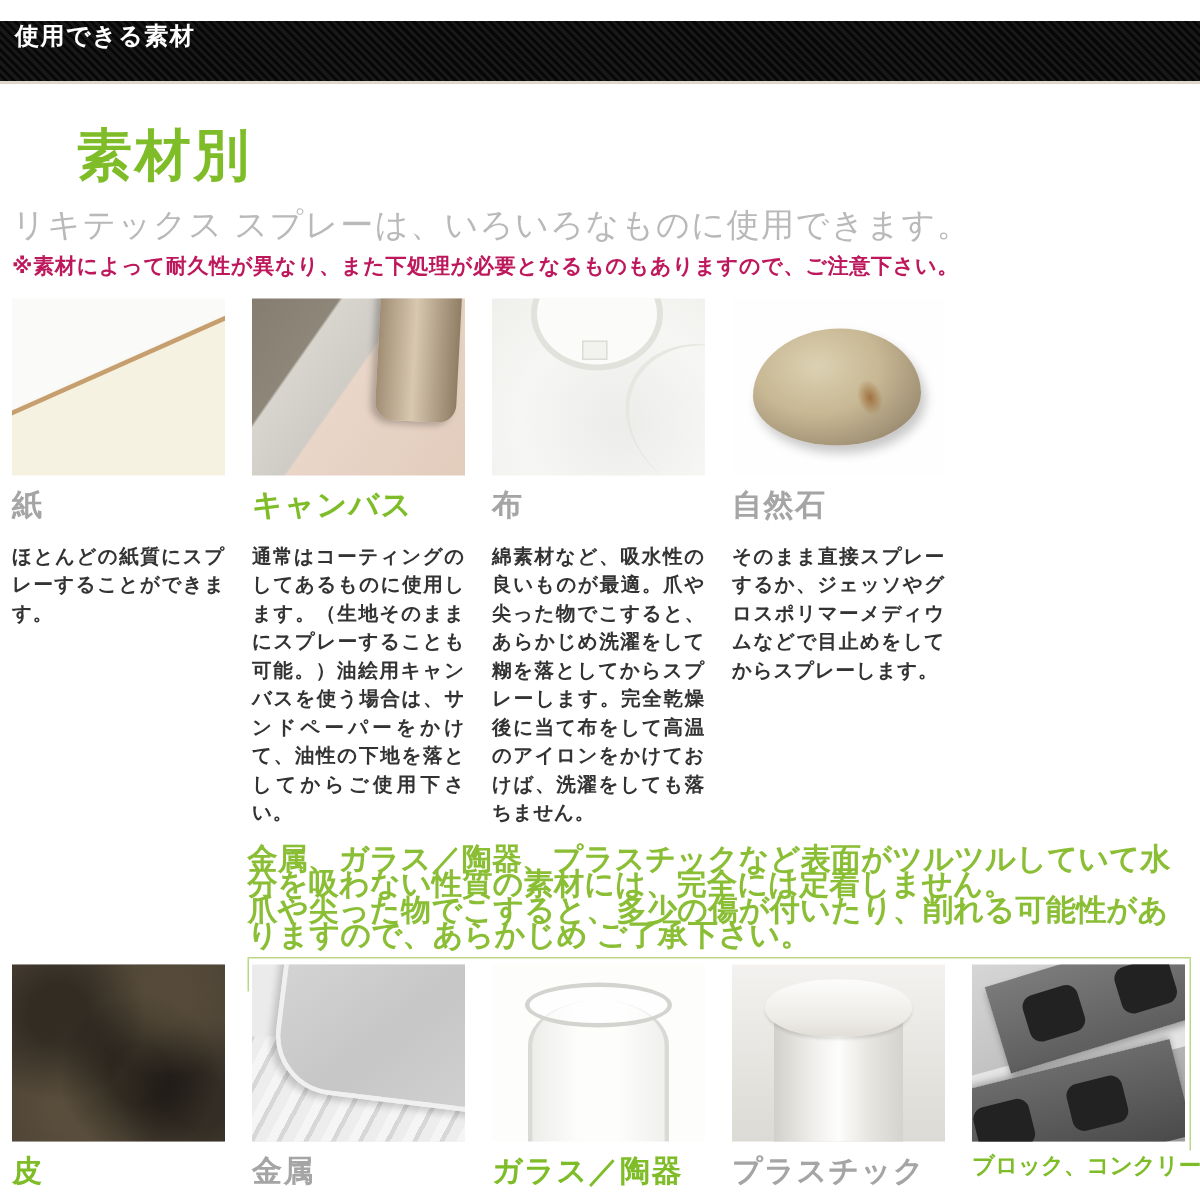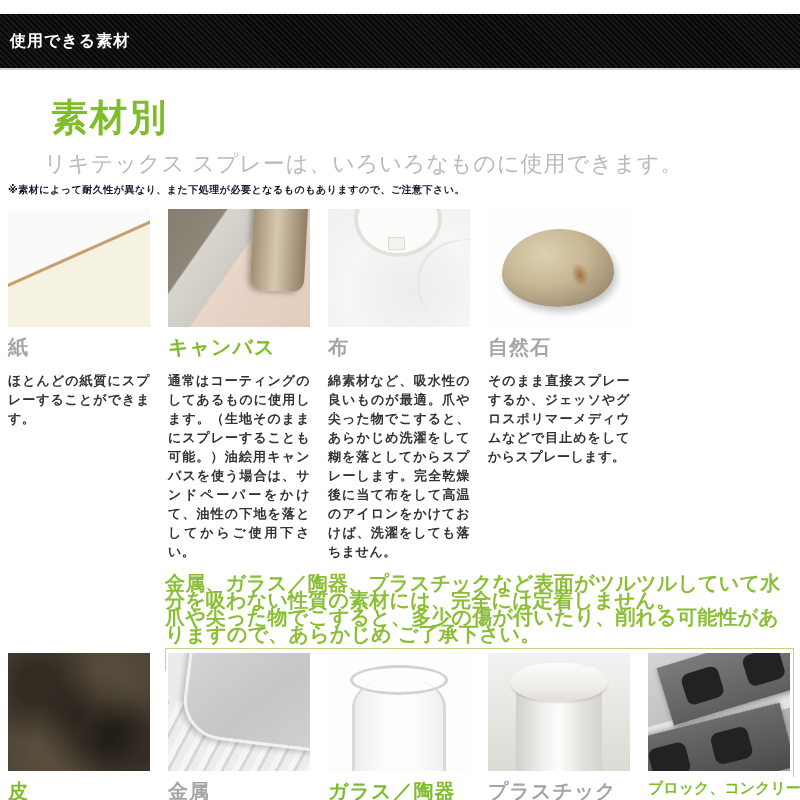--- a/index.html
+++ b/index.html
@@ -6,42 +6,42 @@
   html,body { background:#ffffff; }
   body {
     width:800px; height:800px; overflow:hidden;
     font-family:"Liberation Sans","DejaVu Sans",sans-serif;
     color:#333;
   }
   .page { width:800px; height:800px; position:relative; }
 
   
   .topbar {
-    margin-top:14px; height:56px; width:800px;
+    margin-top:14px; height:42px; width:800px;
     background:#0d0d0d;
     background-image:repeating-linear-gradient(45deg,#181818 0 2px,#070707 2px 4px);
     border-bottom:2px solid #ddd6ca;
-    display:flex; align-items:center;
+    display:flex; align-items:flex-start;
   }
   .topbar-title {
     color:#ffffff; font-size:16px; font-weight:bold; padding-left:10px;
     letter-spacing:1px;
   }
 
   
   .content { padding:0 8px; }
   .page-heading {
     margin-top:28px; font-size:37px; font-weight:600; color:#7ebc28;
     letter-spacing:2px; line-height:1.1;margin-left:43px;
   }
   .subtitle {
-    margin-top:10px; font-size:22px; color:#b9b9b9; letter-spacing:1px;margin-left:36px;
+    margin-top:10px; font-size:22px; color:#b9b9b9; letter-spacing:1px;
   }
   .subnote {
-    margin-top:4px; font-size:10px; font-weight:bold; color:#0f172a;
+    margin-top:4px; font-size:14px; font-weight:bold; color:#be185d;
     letter-spacing:0.5px;
   }
 
   
   .row {
     display:grid; grid-template-columns:repeat(5,142px);
     column-gap:18px; margin-top:12px; position:relative;
   }
   .card { position:relative; }
   .pimg {

